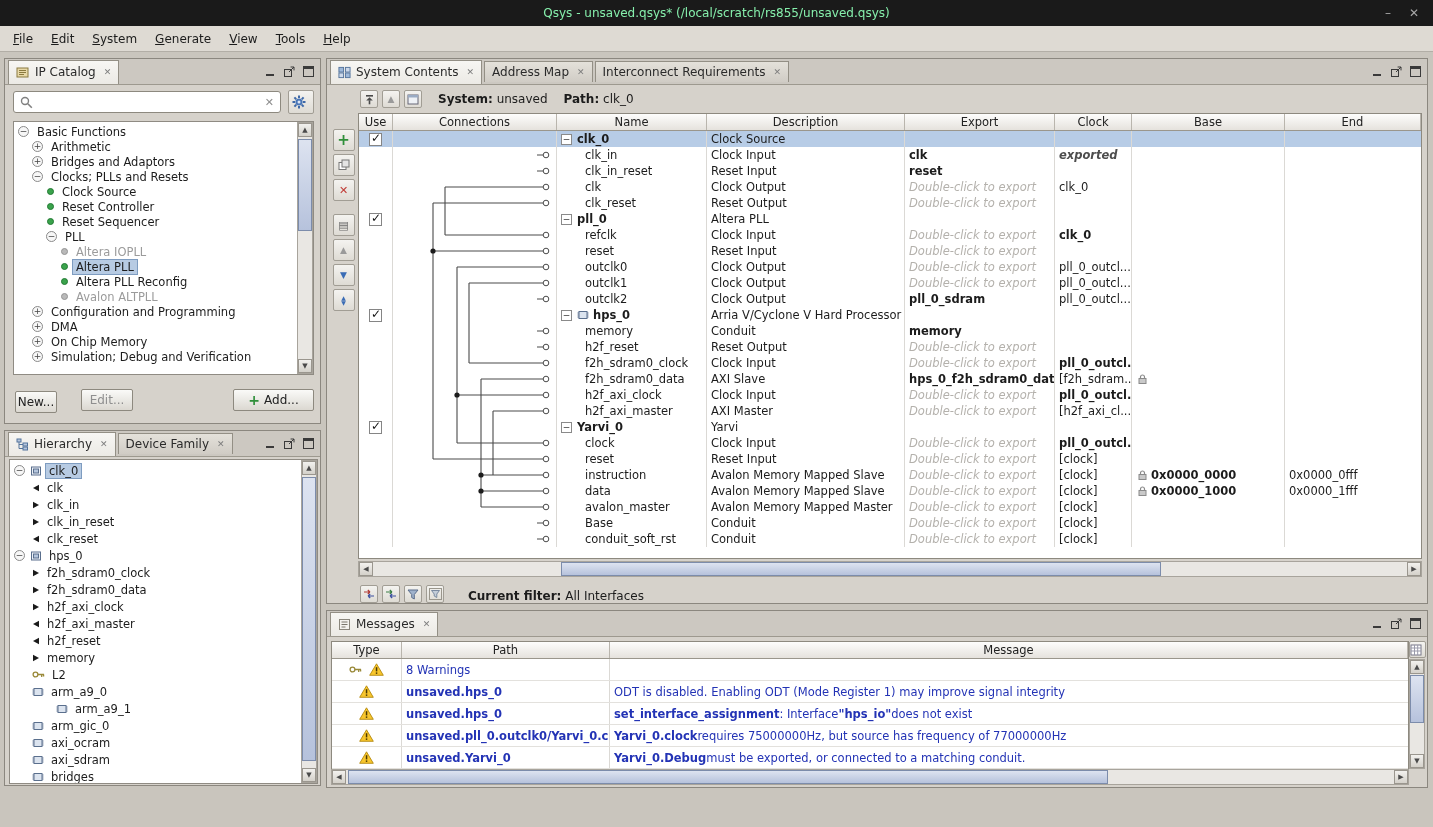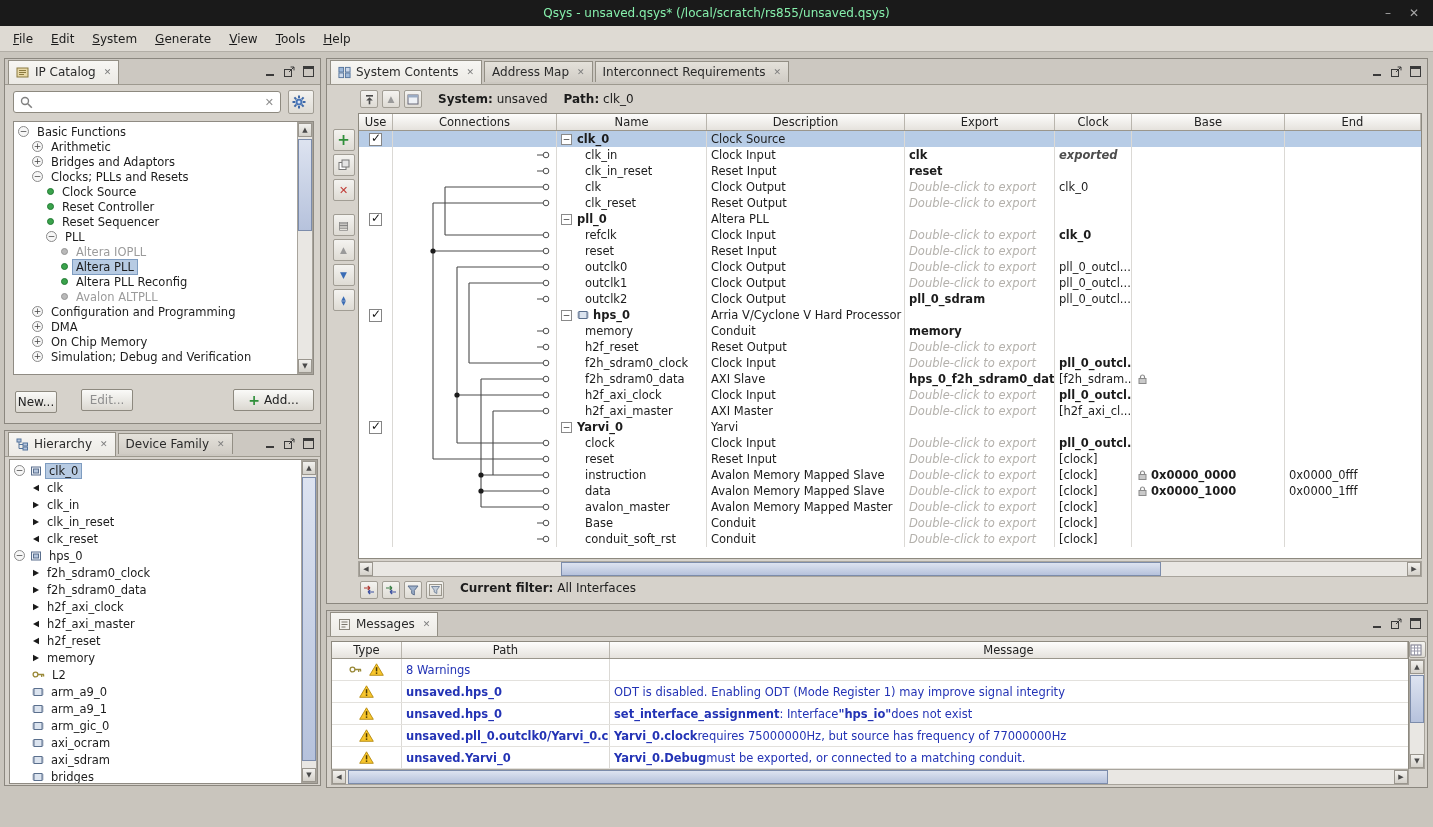--- a/index.html
+++ b/index.html
@@ -80,21 +80,21 @@
 .c-end{flex:1 1 auto;border-right:none}
 .c-name.indent{padding-left:28px}
 .gname{font-weight:bold}
 .grp-tgl{flex:none;width:11px;height:11px;border:1px solid #8a8a8a;background:#fff;color:#333;font-size:9px;line-height:9px;display:inline-flex;align-items:center;justify-content:center;margin-right:5px}
 .ph{color:#b4b1ac;font-style:italic}
 .b{font-weight:bold}
 .exported{font-weight:bold;font-style:italic;color:#4d4d4d}
 .cb{width:13px;height:13px;background:#fff;border:1px solid #858585;position:relative}
 .cb.checked::after{content:"✓";position:absolute;left:1px;top:-3px;font-size:12px;color:#111}
 #conn-overlay{position:absolute;left:66px;top:72px;width:164px;height:416px;pointer-events:none}
-#sys-filter{position:absolute;left:33px;top:522px;height:22px;display:flex;align-items:flex-start;gap:8px;font-size:12px}
+#sys-filter{position:absolute;left:33px;top:522px;height:22px;display:flex;align-items:flex-end;gap:16px;font-size:12px}
 #sys-filter .flt{margin-left:8px}
 
 #msg-table{position:absolute;left:4px;top:30px;width:1078px;background:#fff;border:1px solid #8d897f}
 .mrow{display:flex;height:22px;border-bottom:1px solid #e3e1dd;align-items:stretch}
 .m-type{width:70px;justify-content:center;gap:3px}
 .m-path{width:208px}
 .m-msg{flex:1 1 auto;border-right:none}
 .msg-blue{color:#2333b5}
 .m-path .pbold{font-weight:bold;color:#2333b5}
 .m-msg .seg{color:#2333b5}
@@ -420,21 +420,21 @@
         </div>
         <div class="tree-row" style="padding-left: 22px;">
           <span class="ic">
             <svg width="12" height="10" viewBox="0 0 12 10">
               <rect x="2" y="1.5" width="8" height="7" fill="#dce4ef" stroke="#5a6f8d"></rect>
               <path d="M0.5 3h1.5M0.5 5h1.5M0.5 7h1.5M10 3h1.5M10 5h1.5M10 7h1.5" stroke="#5a6f8d"></path>
             </svg>
           </span>
           <span class="tree-label">arm_a9_0</span>
         </div>
-        <div class="tree-row" style="padding-left: 22px;">
+        <div class="tree-row" style="padding-left: 22px; margin-left: 24px;">
           <span class="ic">
             <svg width="12" height="10" viewBox="0 0 12 10">
               <rect x="2" y="1.5" width="8" height="7" fill="#dce4ef" stroke="#5a6f8d"></rect>
               <path d="M0.5 3h1.5M0.5 5h1.5M0.5 7h1.5M10 3h1.5M10 5h1.5M10 7h1.5" stroke="#5a6f8d"></path>
             </svg>
           </span>
           <span class="tree-label">arm_a9_1</span>
         </div>
         <div class="tree-row" style="padding-left: 22px;">
           <span class="ic">

